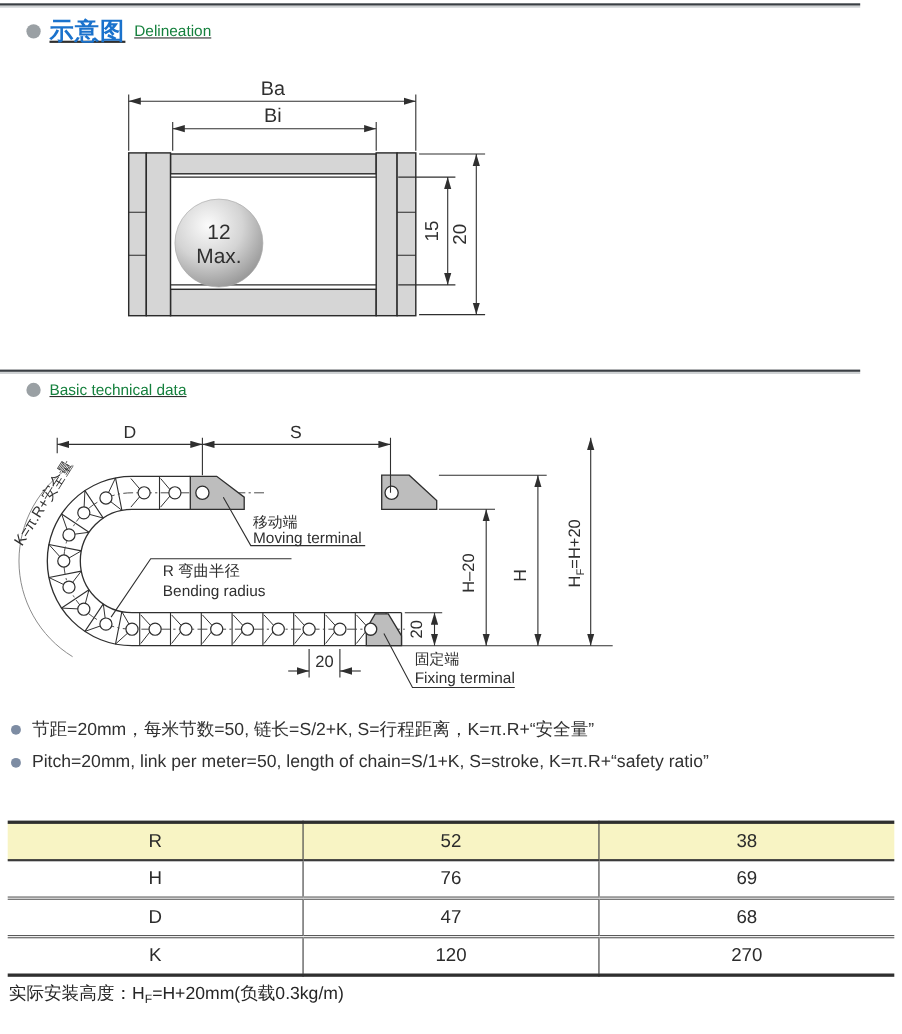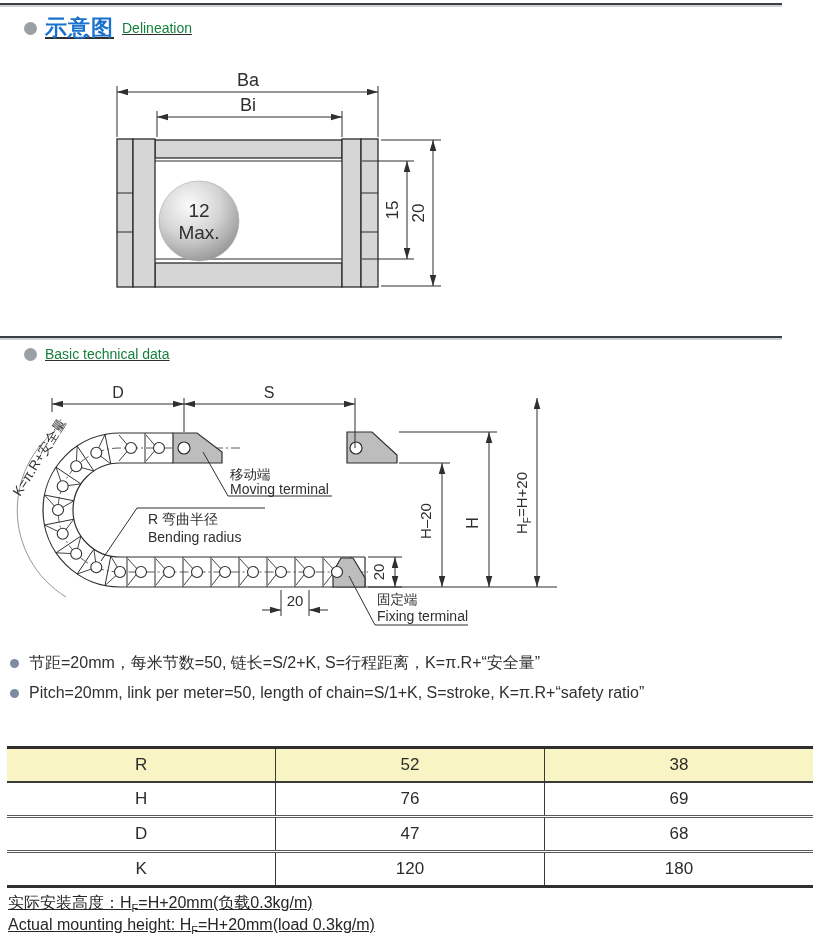--- a/index.html
+++ b/index.html
@@ -12,21 +12,21 @@
   .sec-en{font-size:14px;color:#15803d;}
   .note-line{position:absolute;left:10px;display:flex;align-items:center;gap:10px;font-size:16px;color:#303030;}
   .note-bullet{width:9px;height:9px;border-radius:50%;background:#7d8ca3;flex:0 0 auto;}
   svg text{font-family:"Liberation Sans","DejaVu Sans",sans-serif;fill:#2f2f2f;}
   .spec-table{position:absolute;left:7px;top:746px;width:806px;border-collapse:collapse;table-layout:fixed;
               border-top:3px solid #2f2f2f;border-bottom:3px solid #2f2f2f;}
   .spec-table td{text-align:center;font-size:17px;height:32px;padding:0;color:#2c2c2c;}
   .spec-table tr.hdr td{background:#f8f4c4;border-bottom:2px solid #3a3a3a;}
   .spec-table tr.mid td{border-bottom:3px double #5a5a5a;}
   .spec-table td.c0,.spec-table td.c1{border-right:1.5px solid #3a3a3a;}
-  .footer-line{position:absolute;left:8px;font-size:16px;color:#262626;text-decoration:underline;}
+  .footer-line{position:absolute;left:8px;font-size:16px;color:#262626;}
   .footer-line sub{font-size:11px;}
 </style>
 </head>
 <body>
 
 <div class="page">
 
   <div class="rule" style="top:3px"></div>
 
   <div class="sec-header" style="top:13px">
@@ -188,21 +188,20 @@
       <td>69</td>
     </tr>
     <tr class="mid">
       <td class="c0">D</td>
       <td class="c1">47</td>
       <td>68</td>
     </tr>
     <tr>
       <td class="c0">K</td>
       <td class="c1">120</td>
-      <td>180</td>
+      <td>270</td>
     </tr>
   </tbody>
     </table>
 
   <div class="footer-line" style="top:893px"><span>实际安装高度：H</span><sub>F</sub><span>=H+20mm(负载0.3kg/m)</span></div>
-  <div class="footer-line" style="top:916px"><span>Actual mounting height: H</span><sub>F</sub><span>=H+20mm(load 0.3kg/m)</span></div>
 
 </div>
 
 </body></html>

